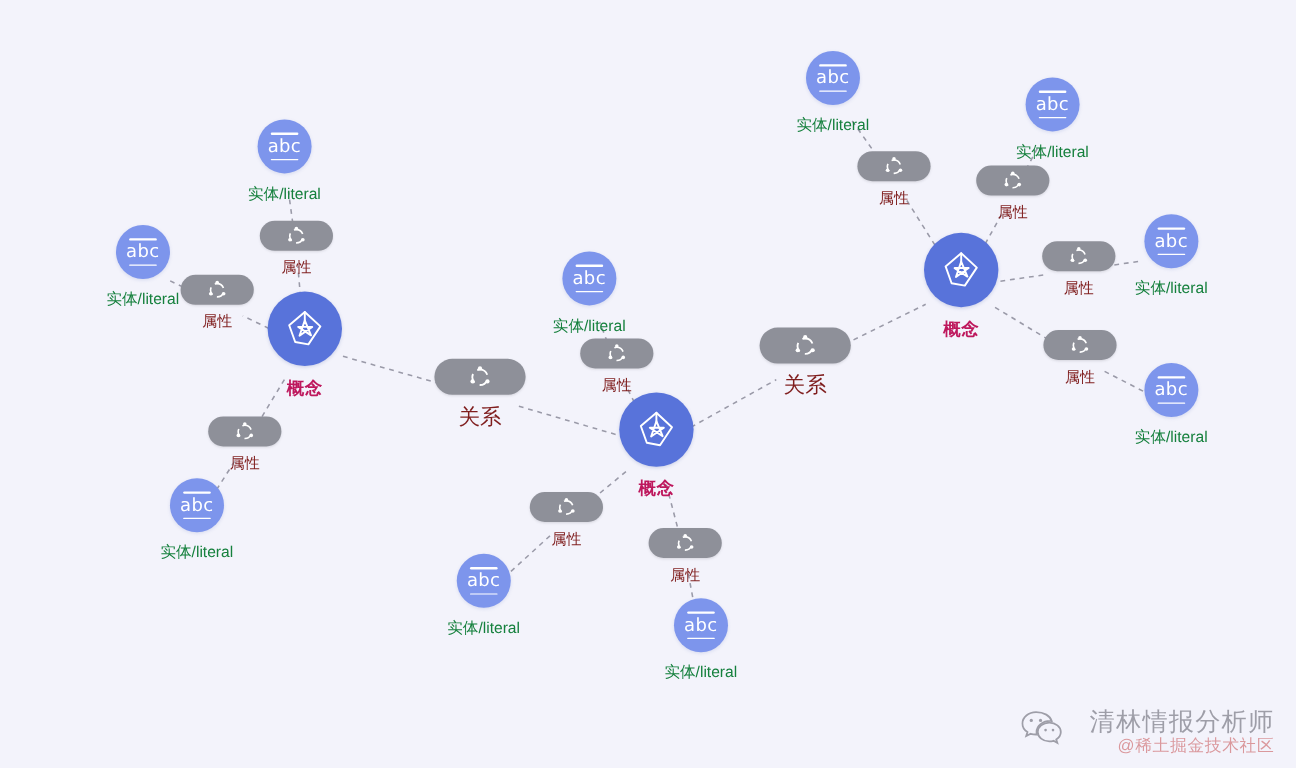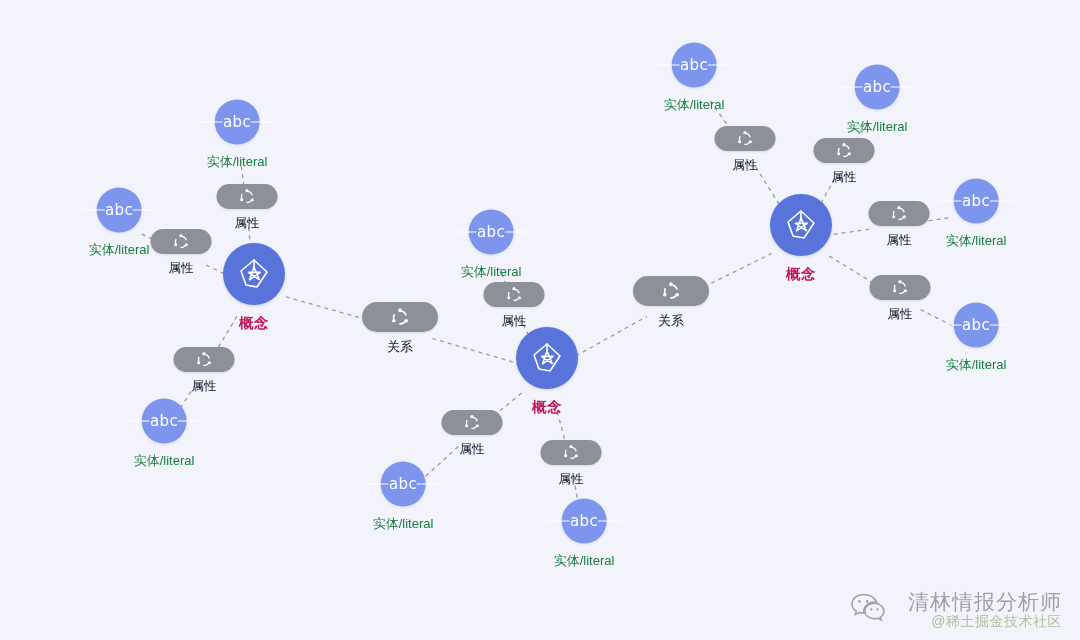--- a/index.html
+++ b/index.html
@@ -88,30 +88,31 @@
     width: 61px;
     height: 25px;
   }
   .pill.relation .bubble {
     width: 76px;
     height: 30px;
   }
   .pill .caption {
     margin-top: 6px;
     font-size: 12.5px;
-    color: #0f172a;
+    color: #7f1d1d;
     white-space: nowrap;
   }
   .pill.relation .caption {
-    font-size: 13px;
+    font-size: 18px;
   }
 
   
   .abc {
     display: flex;
+    flex-direction: column;
     align-items: center;
     justify-content: center;
     line-height: 1;
   }
   .abc .bar {
     width: 23px;
     height: 1.6px;
     background: #fff;
     border-radius: 1px;
   }
@@ -139,21 +140,21 @@
     align-items: flex-end;
     line-height: 1.12;
   }
   #watermark .wm-main {
     font-size: 21px;
     color: #2b2b38;
     letter-spacing: 1px;
   }
   #watermark .wm-sub {
     font-size: 14px;
-    color: #4d7c0f;
+    color: #b91c1c;
     letter-spacing: .5px;
     margin-top: 1px;
   }
 </style>
 </head>
 <body>
 
 <div id="canvas">
   <svg id="edges" viewBox="0 0 1080 640" xmlns="http://www.w3.org/2000/svg">
       <line x1="285.8" y1="296.9" x2="367.2" y2="319.8" stroke="#9a9aa8" stroke-width="1.3" stroke-dasharray="4 4"></line>

